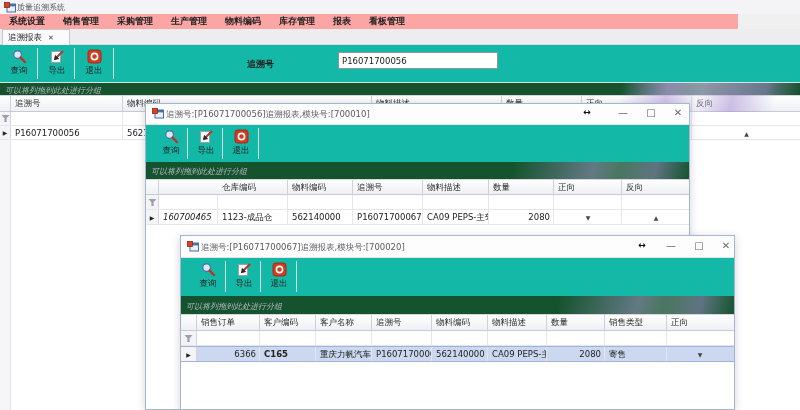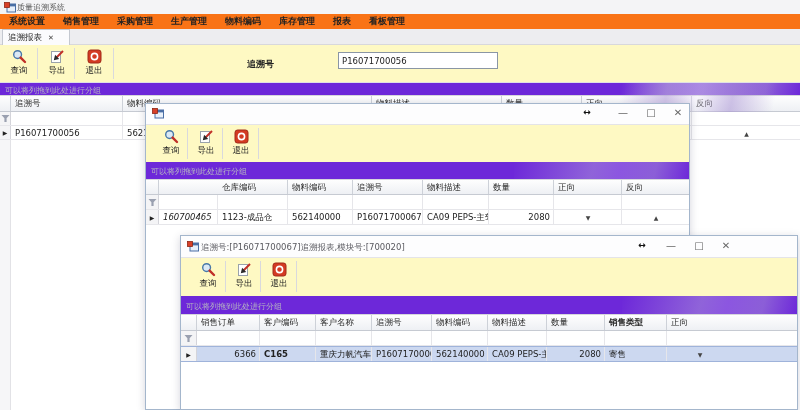--- a/index.html
+++ b/index.html
@@ -3,41 +3,41 @@
 <meta charset="utf-8">
 <style>
   * { margin:0; padding:0; box-sizing:border-box; }
   html,body { width:800px; height:410px; overflow:hidden; }
   body { font-family:"DejaVu Sans","Liberation Sans",sans-serif; background:#f0f0f1; position:relative; color:#222; }
   .abs { position:absolute; }
 
   
   .titlebar { left:0; top:0; width:800px; height:14px; background:#f4f4f6; }
   .app-title { left:17px; top:2px; font-size:8px; color:#555; }
-  .menubar { left:0; top:14px; width:800px; height:15px; background:#f97316; display:flex; align-items:center; }
+  .menubar { left:0; top:14px; width:738px; height:15px; background:#fca5a5; display:flex; align-items:center; }
   .menu-item { font-size:9px; font-weight:bold; color:#222; padding:1px 9px; white-space:nowrap; }
   .tabbar { left:0; top:29px; width:800px; height:16px; background:#ededf0; border-bottom:1px solid #d8d8dc; }
   .tab { left:2px; top:0; height:16px; min-width:68px; background:#fbfbfd; border:1px solid #c4c8d0; border-bottom:none; display:flex; align-items:center; padding:0 5px; gap:6px; }
   .tab-label { font-size:8.5px; color:#222; }
   .tab-close { font-size:7px; color:#444; cursor:default; }
 
   
-  .toolbar { background:#fef9c3; }
+  .toolbar { background:#14b8a6; }
   .main-toolbar { left:0; top:45px; width:800px; height:38px; border-bottom:1px solid #e0e0e4; }
   .tbtn { position:absolute; top:2px; width:34px; height:34px; display:flex; flex-direction:column; align-items:center; justify-content:flex-start; padding-top:2px; }
   .tbtn svg { width:15px; height:15px; }
   .tbtn .tlabel { font-size:8.5px; color:#222; margin-top:1px; white-space:nowrap; }
   .tsep { position:absolute; top:3px; width:1px; height:31px; background:#d9d9dd; }
 
   .search-label { font-size:9px; color:#222; font-weight:bold; }
   .search-input { position:absolute; left:338px; top:52px; width:160px; height:17px; border:1px solid #8a96a4; background:#fff; font-size:8.5px; padding:0 3px; font-family:"DejaVu Sans","Liberation Sans",sans-serif; color:#222; }
 
   
   .grid-surface { background:#fff; }
-  .group-row { background:#6d28d9; position:relative; overflow:hidden; }
+  .group-row { background:#14532d; position:relative; overflow:hidden;font-style:italic; }
   .group-hint { font-size:8px; color:#b6b6c0; padding:2px 0 0 5px; white-space:nowrap; }
   .group-row::after { content:""; position:absolute; right:0; top:0; width:175px; height:100%;
      background:linear-gradient(105deg, rgba(185,166,221,0) 0%, rgba(178,158,218,.5) 45%, rgba(232,224,246,.25) 60%, rgba(170,148,214,.5) 80%, rgba(255,255,255,0) 100%); }
   .grid-head { display:flex; background:linear-gradient(#fefefe,#eef0f4); border-top:1px solid #d6d6dc; border-bottom:1px solid #c6cad2; }
   .hcell { font-size:8.5px; color:#2a2a2a; border-right:1px solid #cdd1d8; padding:2px 0 0 4px; white-space:nowrap; overflow:hidden; }
   .grid-row { display:flex; background:#fff; border-bottom:1px solid #e6e6ea; }
   .cell { font-size:8.5px; color:#222; border-right:1px solid #e6e6ea; padding:2px 3px 0 4px; white-space:nowrap; overflow:hidden; }
   .cell.num { text-align:right; }
   .cell.center { text-align:center; }
   .ind { background:#f4f4f6; border-right:1px solid #d4d4da; display:flex; align-items:center; justify-content:center; }
@@ -51,21 +51,21 @@
 
   
   .popup { position:absolute; background:#f3f3f5; border:1px solid #a4b6cc; box-shadow:0 2px 8px rgba(60,60,90,.22); }
   .p-titlebar { position:absolute; left:0; top:0; right:0; height:21px; background:#fdfdfe; border-bottom:1px solid #e4e4e8; }
   .p-title { position:absolute; left:20px; top:5px; font-size:8.5px; color:#5a5a60; white-space:nowrap; }
   .winctl { position:absolute; top:3px; font-size:10px; color:#666; width:22px; text-align:center; }
   .winctl.pin { font-size:9px; color:#111; font-weight:bold; }
   .p-toolbar { position:absolute; left:0; right:0; }
 
   .p1 { left:145px; top:103px; width:545px; height:307px; z-index:10; }
-  .p2 { left:180px; top:235px; width:618px; height:175px; z-index:20; }
+  .p2 { left:180px; top:235px; width:555px; height:175px; z-index:20; }
 
   .funnel { width:9px; height:9px; }
   .wicon { width:12px; height:11px; }
 </style>
 </head>
 <body>
 
 <div class="abs titlebar">
   <svg class="abs wicon" style="left:4px;top:2px;" viewBox="0 0 12 11">
     <rect x="3" y="2" width="8.5" height="8" fill="#e8f0fa" stroke="#4a6fa5" stroke-width="1"></rect>
@@ -164,20 +164,21 @@
 </div>
 <div class="abs decor-main"></div>
 
 <div class="popup p1">
   <div class="p-titlebar">
     <svg class="abs wicon" style="left:6px;top:4px;" viewBox="0 0 12 11">
       <rect x="3" y="2" width="8.5" height="8" fill="#e8f0fa" stroke="#4a6fa5" stroke-width="1"></rect>
       <rect x="3" y="2" width="8.5" height="2.4" fill="#4a6fa5"></rect>
       <rect x="0.5" y="0.5" width="5" height="5" fill="#d84028" stroke="#8e2615" stroke-width="0.8"></rect>
     </svg>
+    <div class="p-title">追溯号:[P16071700056]追溯报表,模块号:[700010]</div>
     <div class="winctl pin" style="left:430px;">↔</div>
     <div class="winctl" style="left:466px;">—</div>
     <div class="winctl" style="left:494px;">□</div>
     <div class="winctl" style="left:521px;">✕</div>
   </div>
 
   <div class="p-toolbar toolbar" style="top:21px;height:37px;">
     <div class="tbtn" style="left:8px;">
       <svg viewBox="0 0 15 15">
         <circle cx="5.6" cy="5.6" r="3.9" fill="#dbe9f5" stroke="#4878a8" stroke-width="1.4"></circle>
@@ -299,21 +300,21 @@
     </div>
     <div class="grid-head" style="height:17px;">
       <div class="hcell" style="width:16px;padding:0;"></div>
       <div class="hcell" style="width:63px;">销售订单</div>
       <div class="hcell" style="width:56px;">客户编码</div>
       <div class="hcell" style="width:56px;">客户名称</div>
       <div class="hcell" style="width:60px;">追溯号</div>
       <div class="hcell" style="width:56px;">物料编码</div>
       <div class="hcell" style="width:59px;">物料描述</div>
       <div class="hcell" style="width:58px;">数量</div>
-      <div class="hcell" style="width:62px;font-weight:bold;">销售类型</div>
+      <div class="hcell" style="width:62px;">销售类型</div>
       <div class="hcell" style="width:65px;border-right:none;">正向</div>
     </div>
     <div class="grid-row" style="height:15px;">
       <div class="ind" style="width:16px;">
         <svg class="funnel" viewBox="0 0 9 9">
           <path d="M0.5,1 H8.5 L5.6,4.3 V8 H3.4 V4.3 Z" fill="#9aa0b0"></path>
         </svg>
       </div>
       <div class="cell" style="width:63px;"></div>
       <div class="cell" style="width:56px;"></div>

